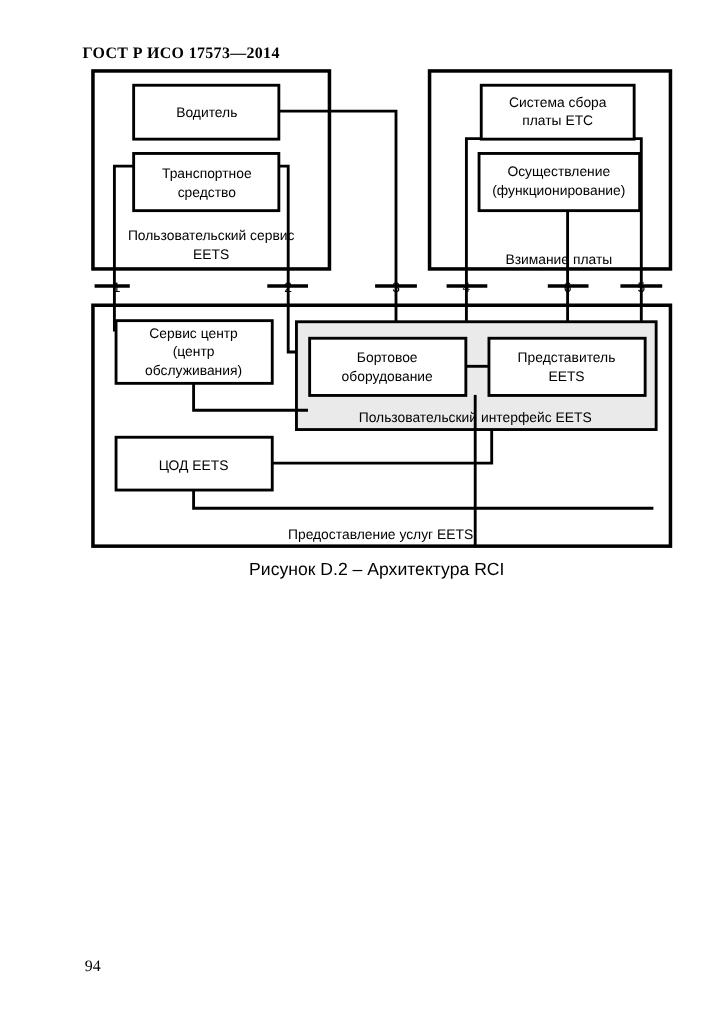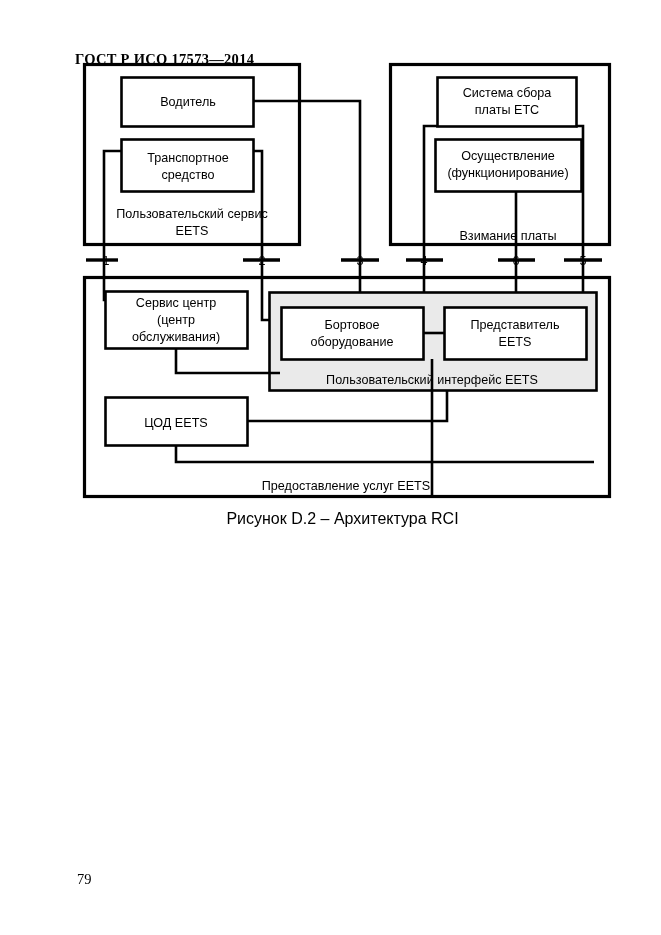--- a/index.html
+++ b/index.html
@@ -17,21 +17,21 @@
   }
   #page {
     position: absolute;
     left: 0; top: 0;
     width: 661px;
     height: 935px;
   }
   .std-header {
     position: absolute;
     left: 75px;
-    top: 51px;
+    top: 41px;
     font-family: "Liberation Serif", serif;
     font-weight: bold;
     font-size: 14.5px;
     letter-spacing: 0.3px;
     white-space: nowrap;
   }
   .fig-caption {
     position: absolute;
     left: 0;
     top: 510px;
@@ -166,15 +166,15 @@
 
       <path class="conn" d="M 176 445 L 176 462 L 594 462"></path>
 
       <text class="panellabel" x="346" y="490">Предоставление услуг EETS</text>
 
     </svg>
   </div>
 
   <div class="fig-caption">Рисунок D.2 – Архитектура RCI</div>
 
-  <div class="page-number">79</div>
+  <div class="page-number">94</div>
 
 </div>
 
 </body></html>

